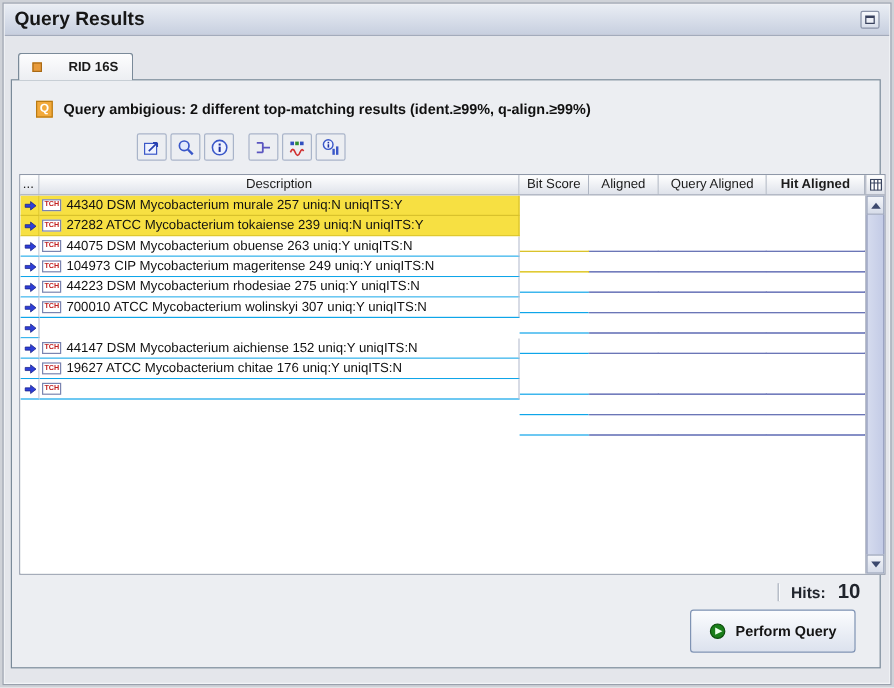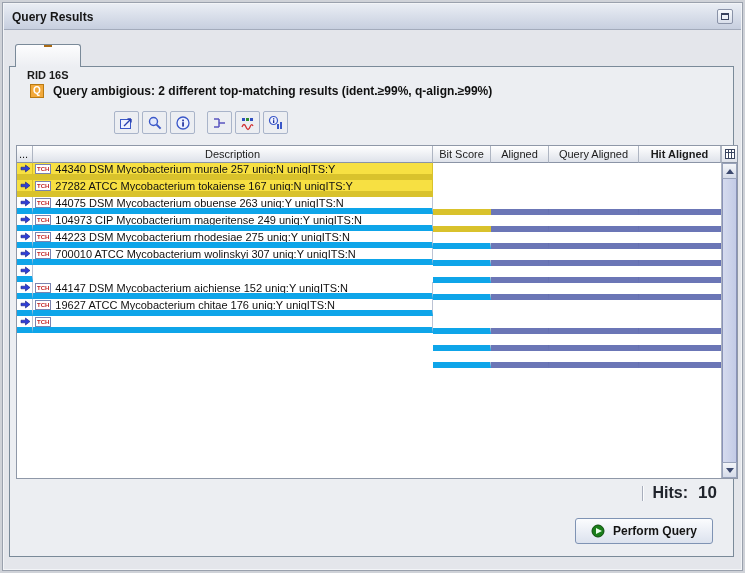--- a/index.html
+++ b/index.html
@@ -13,35 +13,35 @@
     border:1px solid #9aa1ad; background:#e4e6eb;
     box-shadow: inset 0 0 0 1px #f2f4f7;
   }
   
   .titlebar {
     position:absolute; left:1px; right:1px; top:1px; height:26px;
     background:linear-gradient(#e9edf4,#c7cfdf);
     border-bottom:1px solid #a3abbb;
     display:flex; align-items:center; padding:0 8px;
   }
-  .title { font-size:12px; font-weight:bold; color:#161616; }
+  .title { font-size:16px; font-weight:bold; color:#161616; }
   .winbtn {
     margin-left:auto; width:16px; height:15px; border:1px solid #8a93a8;
     background:linear-gradient(#f7f9fc,#d8deea); border-radius:2px;
     display:flex; align-items:center; justify-content:center; cursor:default;
   }
   .winglyph { width:8px; height:7px; border:1px solid #39425e; border-top:2px solid #39425e; background:#eef1f7; }
 
   
   .tab {
     position:absolute; left:12px; top:41px; height:23px; z-index:3;
     border:1px solid #7a8a99; border-bottom:none; border-radius:3px 3px 0 0;
     background:linear-gradient(#fdfdfe,#eceef2);
     display:flex; align-items:center; gap:22px; padding:0 11px;
-    font-size:11px; font-weight:bold; color:#1b1b1b;flex-direction:column;
+    font-size:11px; font-weight:bold; color:#1b1b1b;
   }
   .tabicon { width:8px; height:8px; background:#e89b3c; border:1px solid #a96a15; }
 
   
   .panel {
     position:absolute; left:6px; right:8px; top:63px; bottom:13px;
     border:1px solid #7a8a99; background:#eceef2; z-index:2;
   }
 
   
@@ -77,21 +77,21 @@
   .th.first { justify-content:flex-start; padding-left:2px; }
   .corner {
     width:16px; height:17px; background:linear-gradient(#ffffff,#dee2ea);
     border-bottom:1px solid #8b94a6; display:flex; align-items:center; justify-content:center;
     padding:0; border-left:1px solid #aeb5c2; border-top:none; border-right:none; cursor:default;
   }
   .bodyrow { display:flex; }
   .viewport { width:704px; height:315px; overflow:hidden; background:#fff; }
   .tr { display:flex; height:17px; cursor:default; }
   .td {
-    border-right:1px solid #bcc3d4; border-bottom:6px solid #0ea5e9;
+    border-right:1px solid #bcc3d4; border-bottom:1px solid #0ea5e9;
     font-size:11px; color:#111; background:#fff;
     display:flex; align-items:center; overflow:hidden; white-space:nowrap;
   }
   .c0{width:16px;} .c1{width:400px;} .c2{width:58px;} .c3{width:58px;} .c4{width:90px;} .c5{width:82px;font-weight:bold;}
   .num { justify-content:flex-end; padding-right:4px;margin-top:46px; }
   .sel { background:#7d88ca; border-right-color:#6570b0; border-bottom-color:#6b76b6; color:#15154e; }
   .tr.hl .td:not(.sel) { background:#f7e042; border-bottom-color:#d9c22c; border-right-color:#d9c22c; }
   .cell-desc { gap:4px; padding-left:2px; }
   .tch {
     font-size:6px; font-weight:bold; line-height:8px; height:10px;
@@ -109,26 +109,26 @@
   .thumb {
     flex:1; margin:0; background:linear-gradient(90deg,#d5dbee,#c3cbe6);
     border:1px solid #8a93b8; border-top:none; border-bottom:none;
   }
   .tri-up { width:0; height:0; border-left:4px solid transparent; border-right:4px solid transparent; border-bottom:5px solid #3c496e; }
   .tri-down { width:0; height:0; border-left:4px solid transparent; border-right:4px solid transparent; border-top:5px solid #3c496e; }
 
   
   .status { position:absolute; right:16px; top:418px; height:16px; display:flex; align-items:center; }
   .statussep { width:2px; height:15px; background:#a8aebc; border-right:1px solid #fbfcfe; margin-right:9px; }
-  .hitslabel { font-size:16px; font-weight:bold; color:#20242c; }
+  .hitslabel { font-size:13px; font-weight:bold; color:#20242c; }
   .hitsvalue { font-size:17px; font-weight:bold; color:#20242c; margin-left:10px; }
 
   
   .perform {
-    position:absolute; right:20px; bottom:12px; width:138px; height:26px;
+    position:absolute; right:20px; bottom:12px; width:138px; height:36px;
     border:1px solid #7f93b4; border-radius:3px;
     background:linear-gradient(#fbfcfe,#dce2ee);
     font-family:"Liberation Sans", sans-serif; font-size:12px; font-weight:bold; color:#141414;
     display:flex; align-items:center; justify-content:center; gap:8px; cursor:default;
   }
 </style>
 </head>
 <body>
 
 <div class="window">
@@ -232,21 +232,21 @@
     <div class="td c5 num sel">100.00</div>
   </div>
               <div class="tr hl">
     <div class="td c0 arrowcell">
       <svg width="11" height="9">
         <path d="M1 3.2 h4.5 V1 L10 4.5 L5.5 8 V5.8 H1 z" fill="#2e3ed8" stroke="#141d82" stroke-width="0.6"></path>
       </svg>
     </div>
     <div class="td c1 cell-desc">
       <span class="tch">TCH</span>
-      <span>27282 ATCC Mycobacterium tokaiense 167 uniq:N uniqITS:Y</span>
+      <span>27282 ATCC Mycobacterium tokaiense 239 uniq:N uniqITS:Y</span>
     </div>
     <div class="td c2 num">849</div>
     <div class="td c3 num sel">100.00</div>
     <div class="td c4 num sel">99.77</div>
     <div class="td c5 num sel">100.00</div>
   </div>
               <div class="tr">
     <div class="td c0 arrowcell">
       <svg width="11" height="9">
         <path d="M1 3.2 h4.5 V1 L10 4.5 L5.5 8 V5.8 H1 z" fill="#2e3ed8" stroke="#141d82" stroke-width="0.6"></path>

